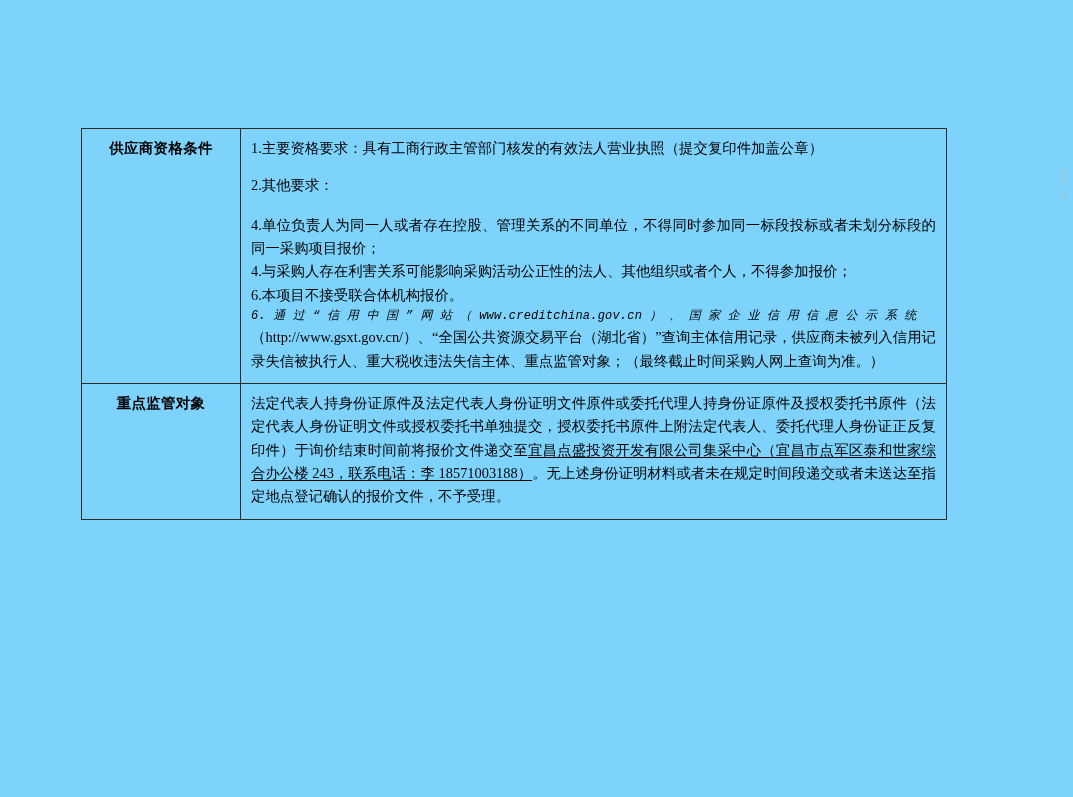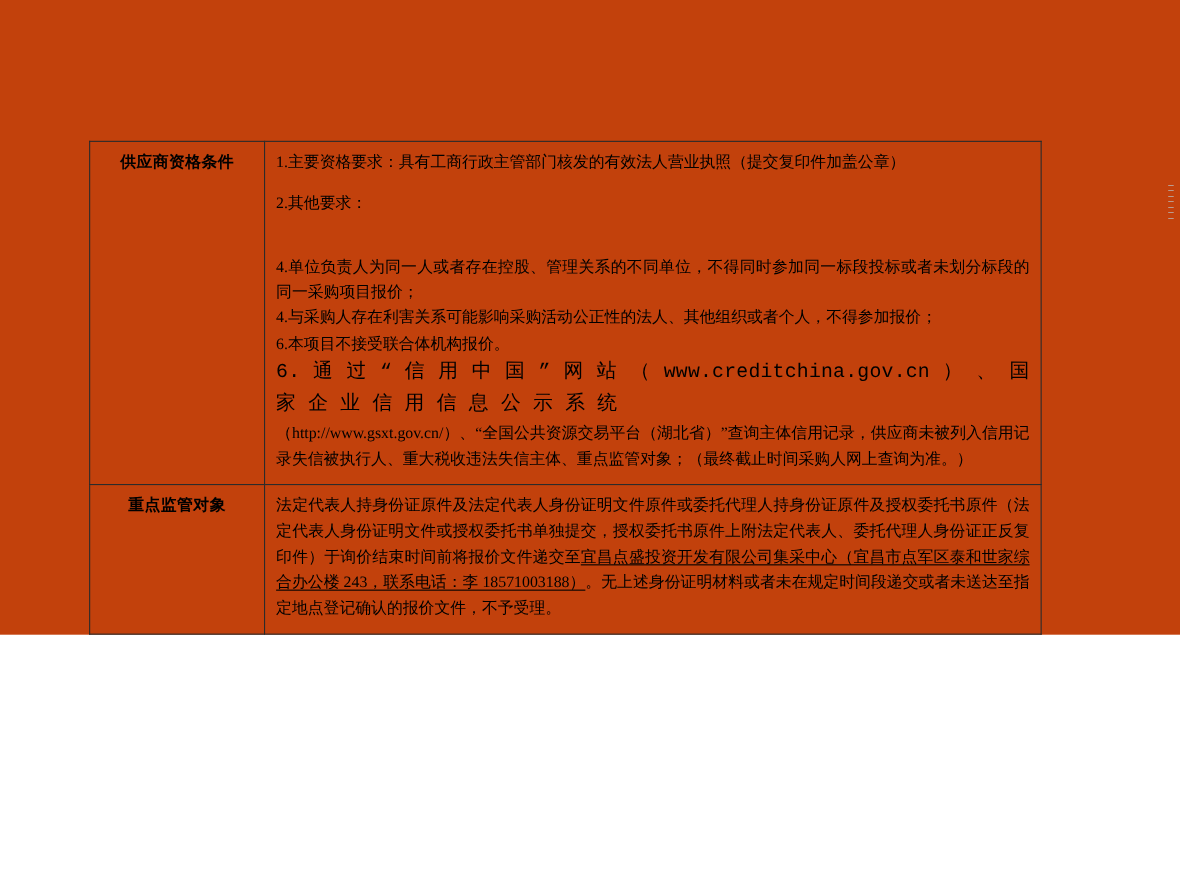--- a/index.html
+++ b/index.html
@@ -12,22 +12,22 @@
     height: 797px;
     position: relative;
     font-family: "Liberation Serif", "DejaVu Serif", serif;
     color: #000000;
     overflow: hidden;
   }
   .page {
     position: absolute;
     left: 0; top: 0;
     width: 1073px;
-    height: 577px;
-    background: #c2410c;
+    height: 797px;
+    background: #7dd3fc;
   }
   
   .edge-mark {
     position: absolute;
     right: 6px;
     top: 168px;
     width: 5px;
     height: 34px;
     background: repeating-linear-gradient(
       to bottom,
@@ -60,30 +60,31 @@
     letter-spacing: .4px;
     padding: 8px 4px;
   }
   .body-cell p {
     margin: 0;
     text-align: justify;
     text-justify: inter-ideograph;
   }
   .mono {
     font-family: "Liberation Mono", "DejaVu Sans Mono", monospace;
-    font-size: 18px;
+    font-size: 12px;
     letter-spacing: .2px;
+    font-style: italic;
   }
   .underline {
     text-decoration: underline;
     text-underline-offset: 2px;
   }
   .r1 p { margin-bottom: 0; }
   .r1 .l1 { margin-bottom: 14px; }
-  .r1 .l2 { margin-bottom: 34px; }
+  .r1 .l2 { margin-bottom: 16px; }
   .just-line { text-align: justify; text-justify: inter-ideograph; }
 </style>
 </head>
 <body>
 
 <div class="page">
   <div class="edge-mark"></div>
 
   <table class="doc-table">
     <tbody>

